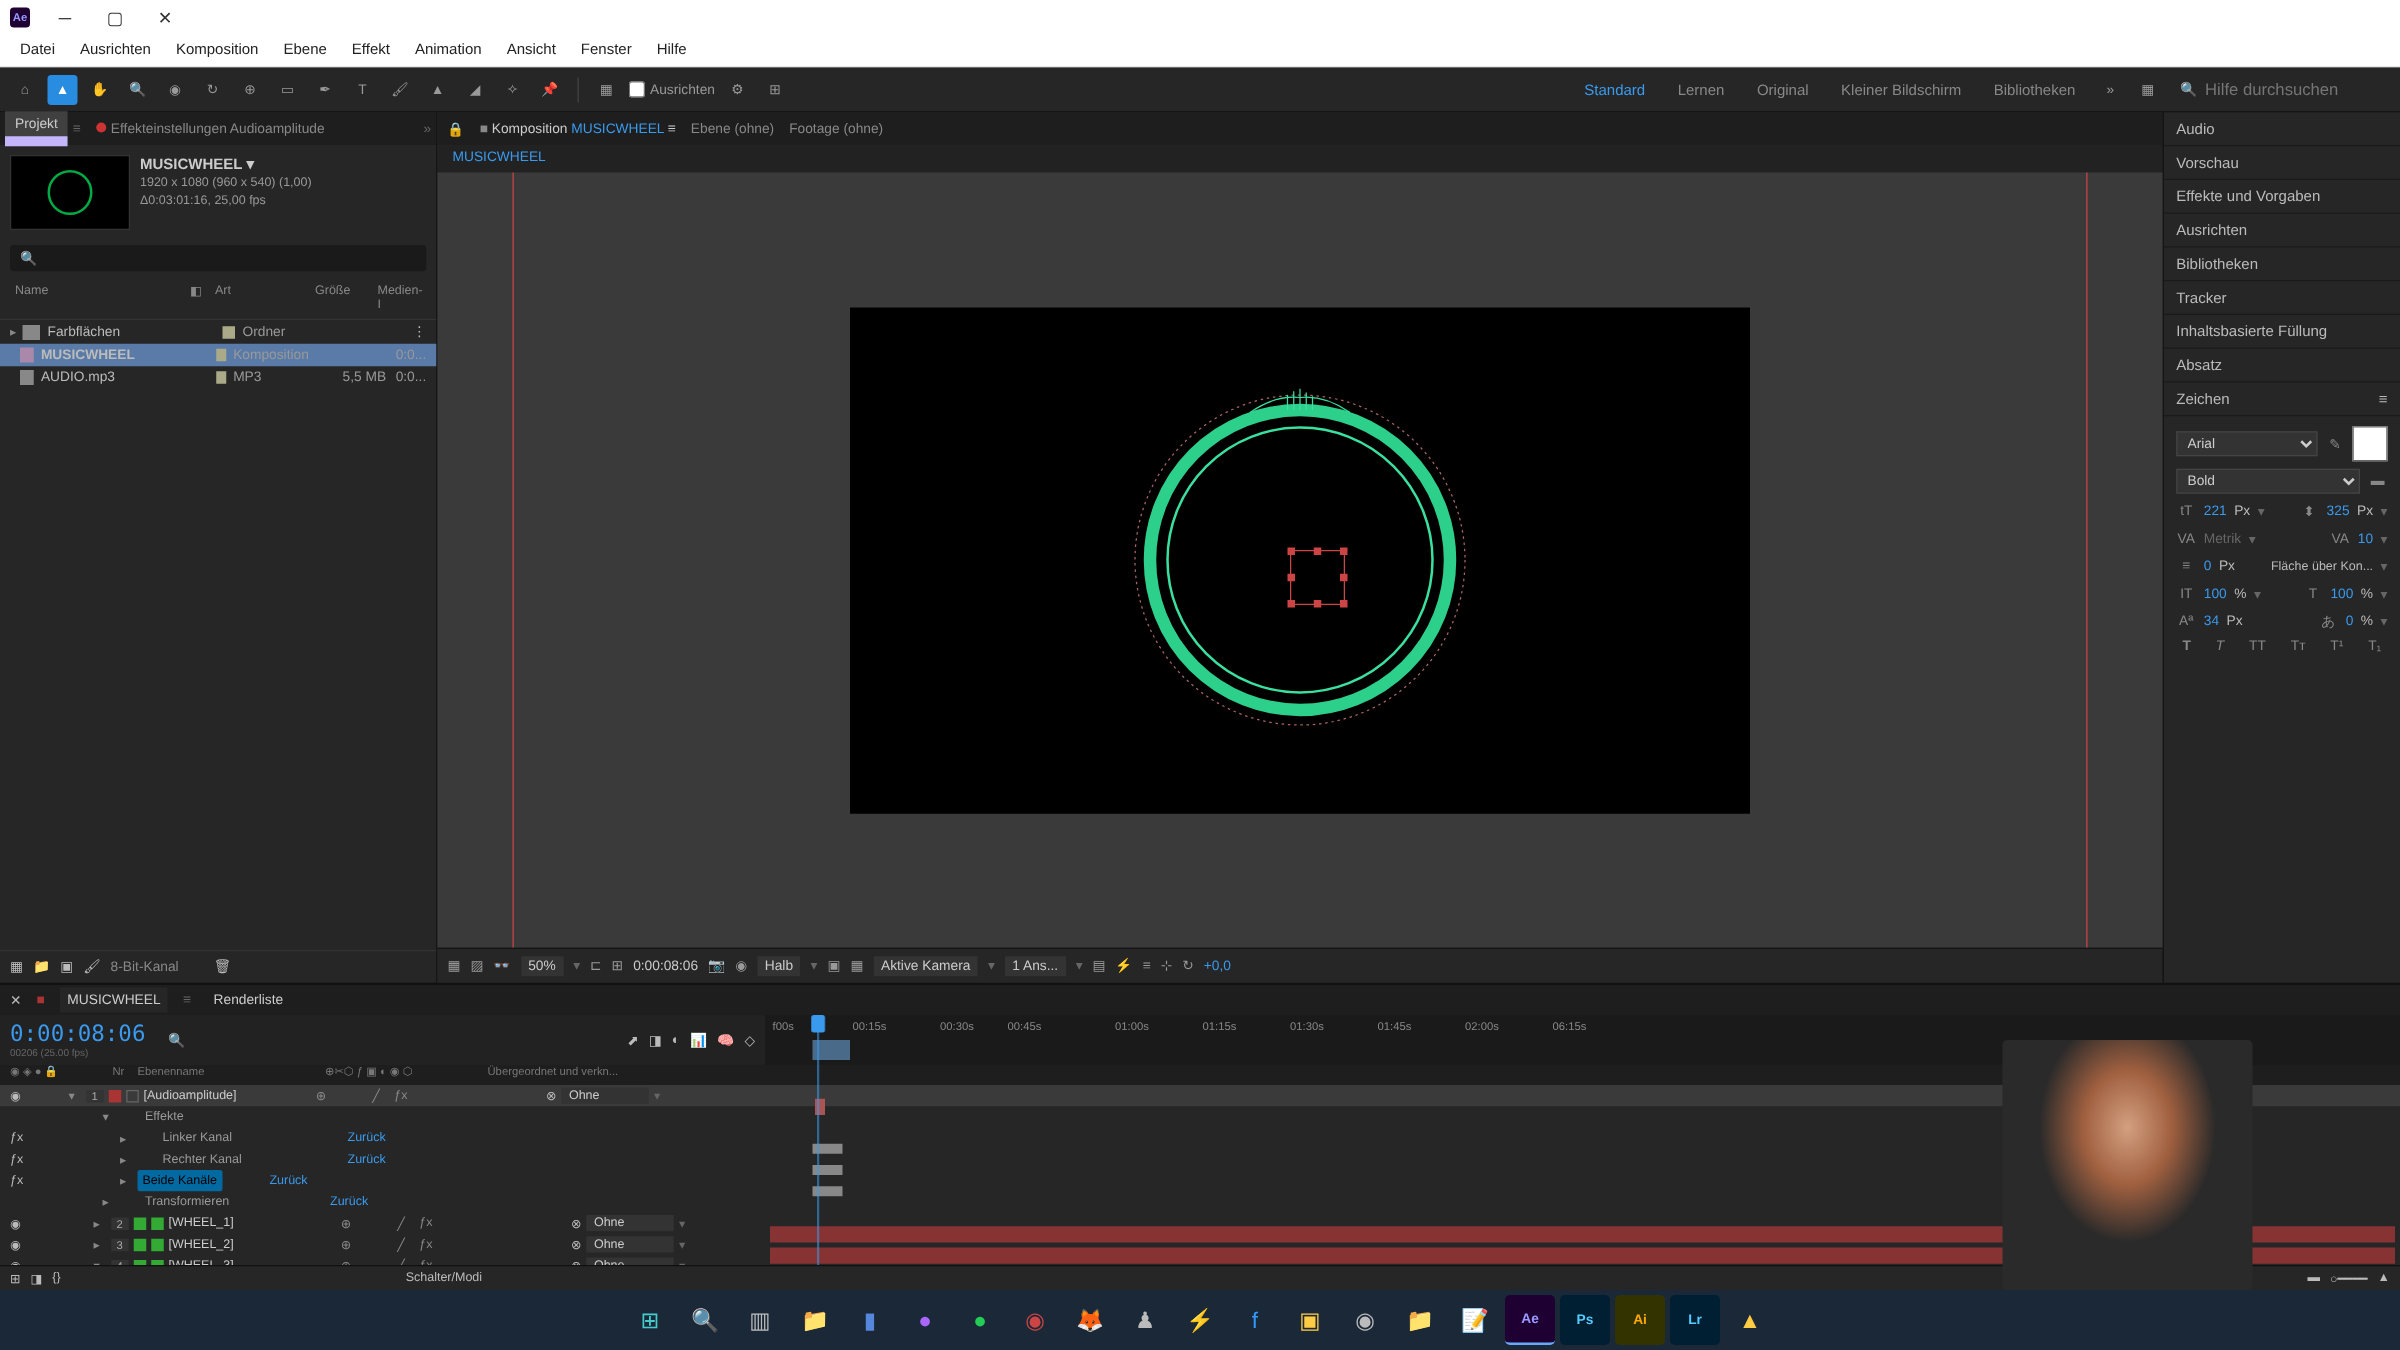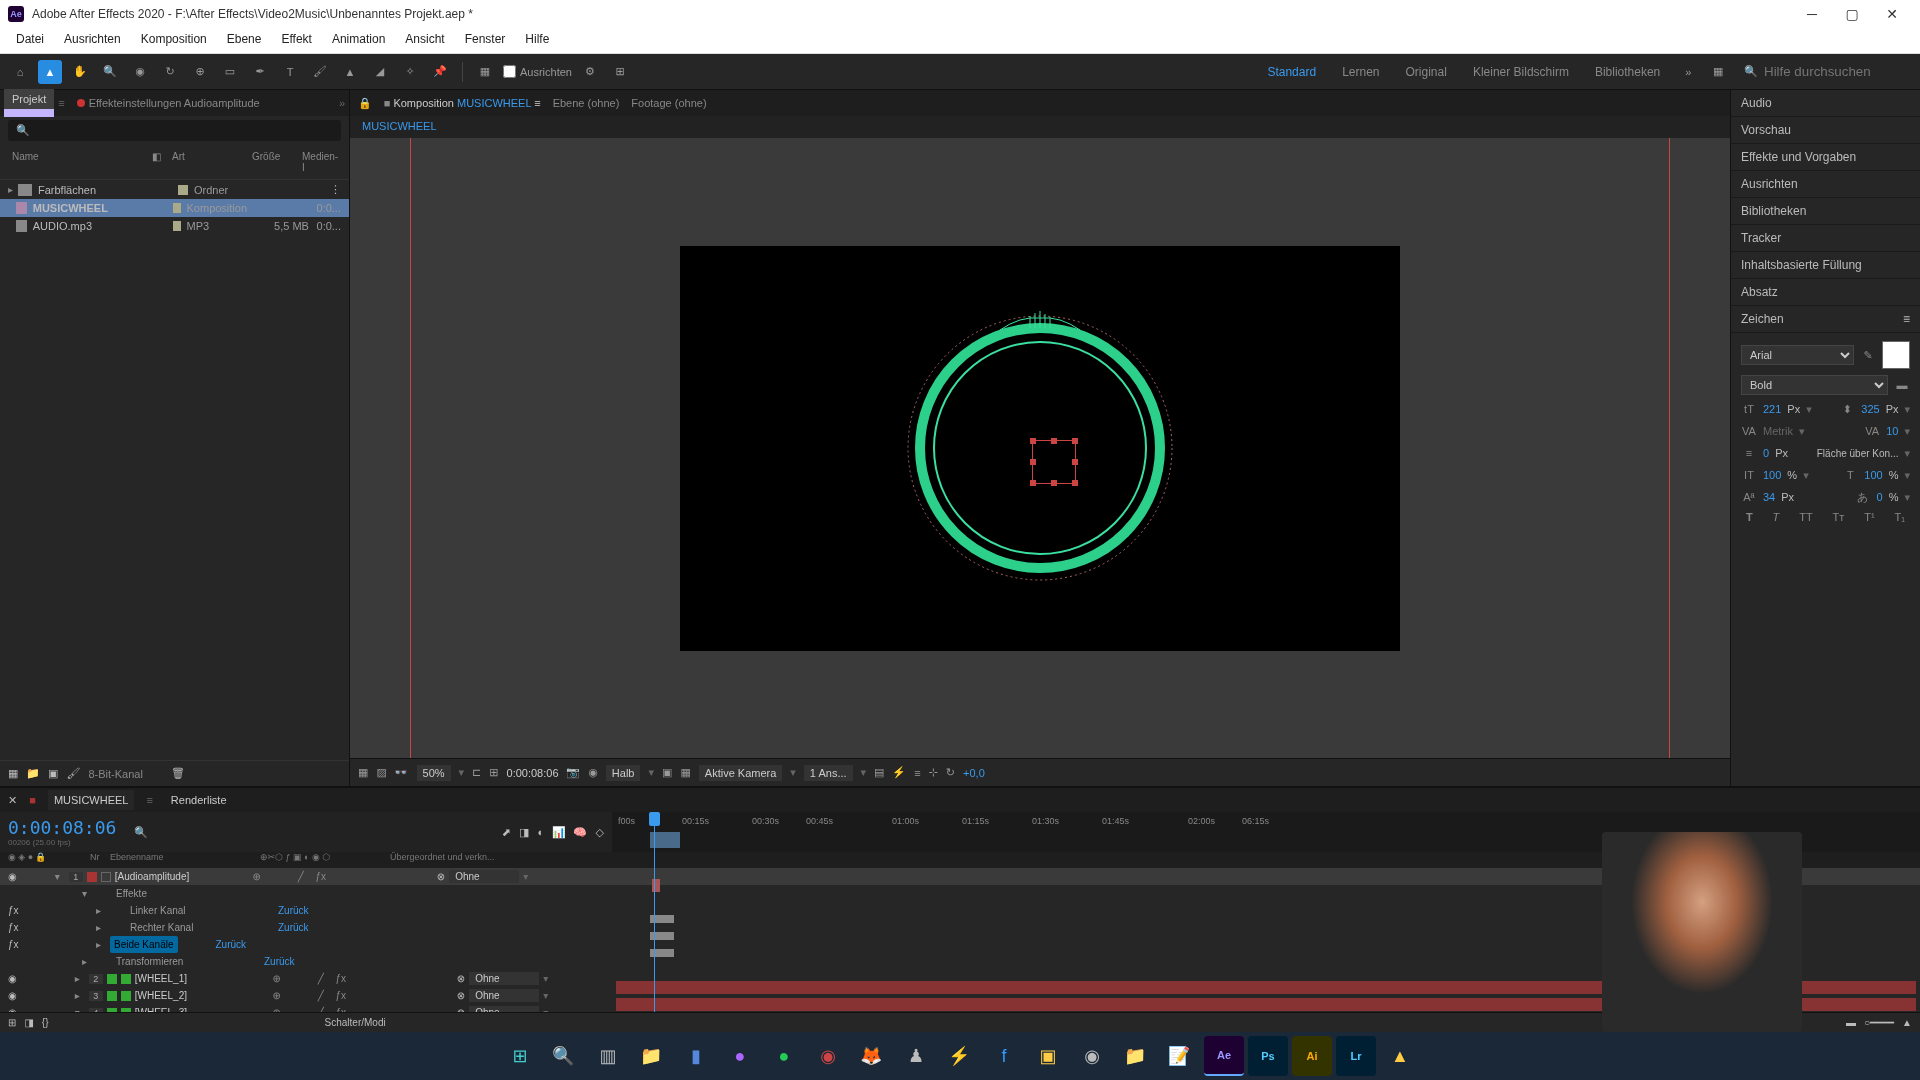--- a/index.html
+++ b/index.html
@@ -101,21 +101,20 @@
 .taskbar .tb.active{background:rgba(255,255,255,.1);border-bottom:2px solid #6af}
 .webcam{position:absolute;right:118px;bottom:48px;width:200px;height:200px;background:#444;border-radius:4px;overflow:hidden}
 .webcam .person{width:100%;height:100%;background:radial-gradient(ellipse at 50% 35%,#d4a080 0%,#a06040 25%,#2a2a2a 50%)}
 .arrow{color:#888;font-size:10px;width:10px}
 </style>
 </head>
 <body>
 
 <div class="titlebar">
   <div class="ae-icon">Ae</div>
-  <div class="title">Adobe After Effects 2020 - F:\After Effects\Video2Music\Unbenanntes Projekt.aep *</div>
   <div class="winbtn">─</div>
   <div class="winbtn">▢</div>
   <div class="winbtn">✕</div>
 </div>
 
 <div class="menubar">
   <div class="mi">Datei</div>
   <div class="mi">Ausrichten</div>
   <div class="mi">Komposition</div>
   <div class="mi">Ebene</div>
@@ -165,20 +164,30 @@
 </div>
 
 <div class="main">
   <div class="left-panel">
     <div class="panel-tabs">
       <div class="panel-tab active">Projekt</div>
       <span style="color:#666">≡</span>
       <div class="panel-tab"><span class="dot"></span><span>Effekteinstellungen Audioamplitude</span></div>
       <span style="margin-left:auto;color:#666">»</span>
     </div>
+    <div class="comp-info">
+      <div class="comp-thumb">
+          <div class="ring"></div>
+        </div>
+      <div class="comp-meta">
+        <div class="name"><span>MUSICWHEEL</span> ▾</div>
+        <div>1920 x 1080 (960 x 540) (1,00)</div>
+        <div>Δ0:03:01:16, 25,00 fps</div>
+      </div>
+    </div>
     <div class="proj-search">🔍</div>
     <div class="proj-header">
       <div class="col" style="flex:0 0 140px">Name</div>
       <div class="col" style="flex:0 0 20px">◧</div>
       <div class="col" style="flex:0 0 80px">Art</div>
       <div class="col" style="flex:0 0 50px">Größe</div>
       <div class="col">Medien-I</div>
     </div>
     <div class="proj-rows">
       <div class="proj-row">
@@ -397,21 +406,21 @@
     <div class="tl-right">
       <div class="tl-ruler">
         <span class="tick" style="left:6px">f00s</span>
         <span class="tick" style="left:70px">00:15s</span>
         <span class="tick" style="left:140px">00:30s</span>
         <span class="tick" style="left:194px">00:45s</span>
         <span class="tick" style="left:280px">01:00s</span>
         <span class="tick" style="left:350px">01:15s</span>
         <span class="tick" style="left:420px">01:30s</span>
         <span class="tick" style="left:490px">01:45s</span>
-        <span class="tick" style="left:576px">02:00s</span>
+        <span class="tick" style="left:560px">02:00s</span>
         <span class="tick" style="left:630px">06:15s</span>
       </div>
       <div class="tl-work"></div>
       <div class="tl-playhead"></div>
     </div>
   </div>
   <div class="tl-cols">
     <div style="width:90px;padding-left:8px">◉ ◈ ● 🔒</div>
     <div style="width:20px">Nr</div>
     <div style="width:150px">Ebenenname</div>

